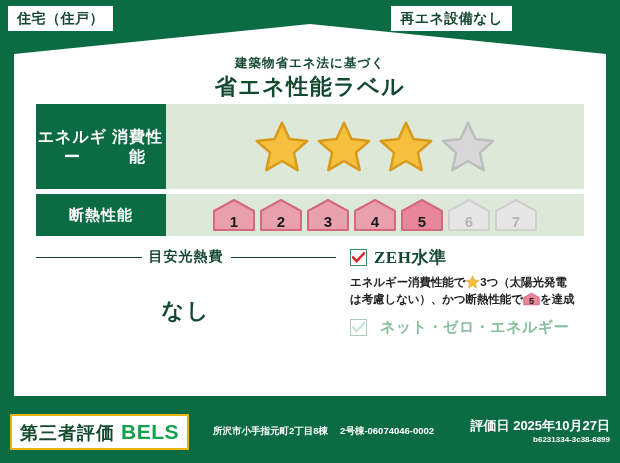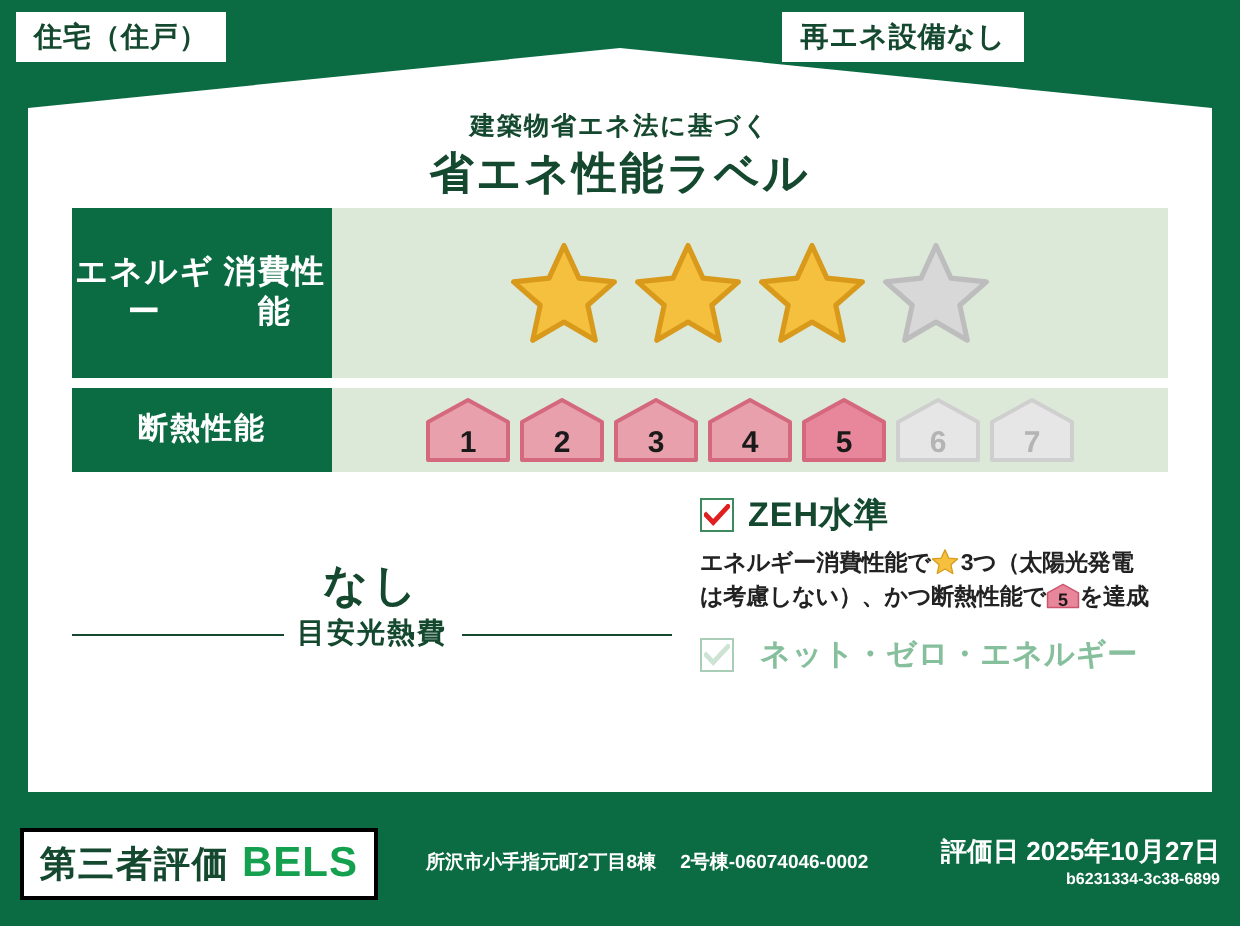--- a/index.html
+++ b/index.html
@@ -200,20 +200,21 @@
 
   #zeh-panel {
     flex: 1 1 auto;
     padding-top: 4px;
     padding-left: 14px;
   }
   #zeh-title-line {
     display: flex;
     align-items: center;
     gap: 7px;
+    font-family: Liberation Serif, serif;
   }
   .chk-box {
     width: 17px;
     height: 17px;
     border: 1.5px solid #3e8a5f;
     box-sizing: border-box;
     display: flex;
     align-items: center;
     justify-content: center;
     background: #ffffff;
@@ -270,21 +271,21 @@
     height: 63px;
     background: #0b6b42;
     z-index: 30;
     display: flex;
     align-items: center;
     padding: 0 10px;
     box-sizing: border-box;
   }
   #bels-logo {
     background: #ffffff;
-    border: 2px solid #000000;
+    border: 2px solid #eab308;
     box-sizing: border-box;
     padding: 5px 8px 6px;
     display: flex;
     align-items: baseline;
     gap: 6px;
     flex: 0 0 auto;
   }
   #bels-third-party {
     color: #15492f;
     font-size: 18px;
@@ -419,26 +420,26 @@
               </div>
             </div>
         </div>
       </div>
 
     </div>
 
     <div id="lower-region">
 
       <div id="cost-panel">
-        <div id="cost-value">なし</div>
         <div id="cost-heading">
           <span class="rule"></span>
           <span>目安光熱費</span>
           <span class="rule"></span>
         </div>
+        <div id="cost-value">なし</div>
       </div>
 
       <div id="zeh-panel">
 
         <div id="zeh-title-line">
           <span class="chk-box">
             <svg width="13" height="11" viewBox="0 0 13 11" aria-hidden="true">
               <path d="M1 5.4 L4.6 9.2 L12 1.2" fill="none" stroke="#e02020" stroke-width="2.4" stroke-linecap="square"></path>
             </svg>
           </span>

